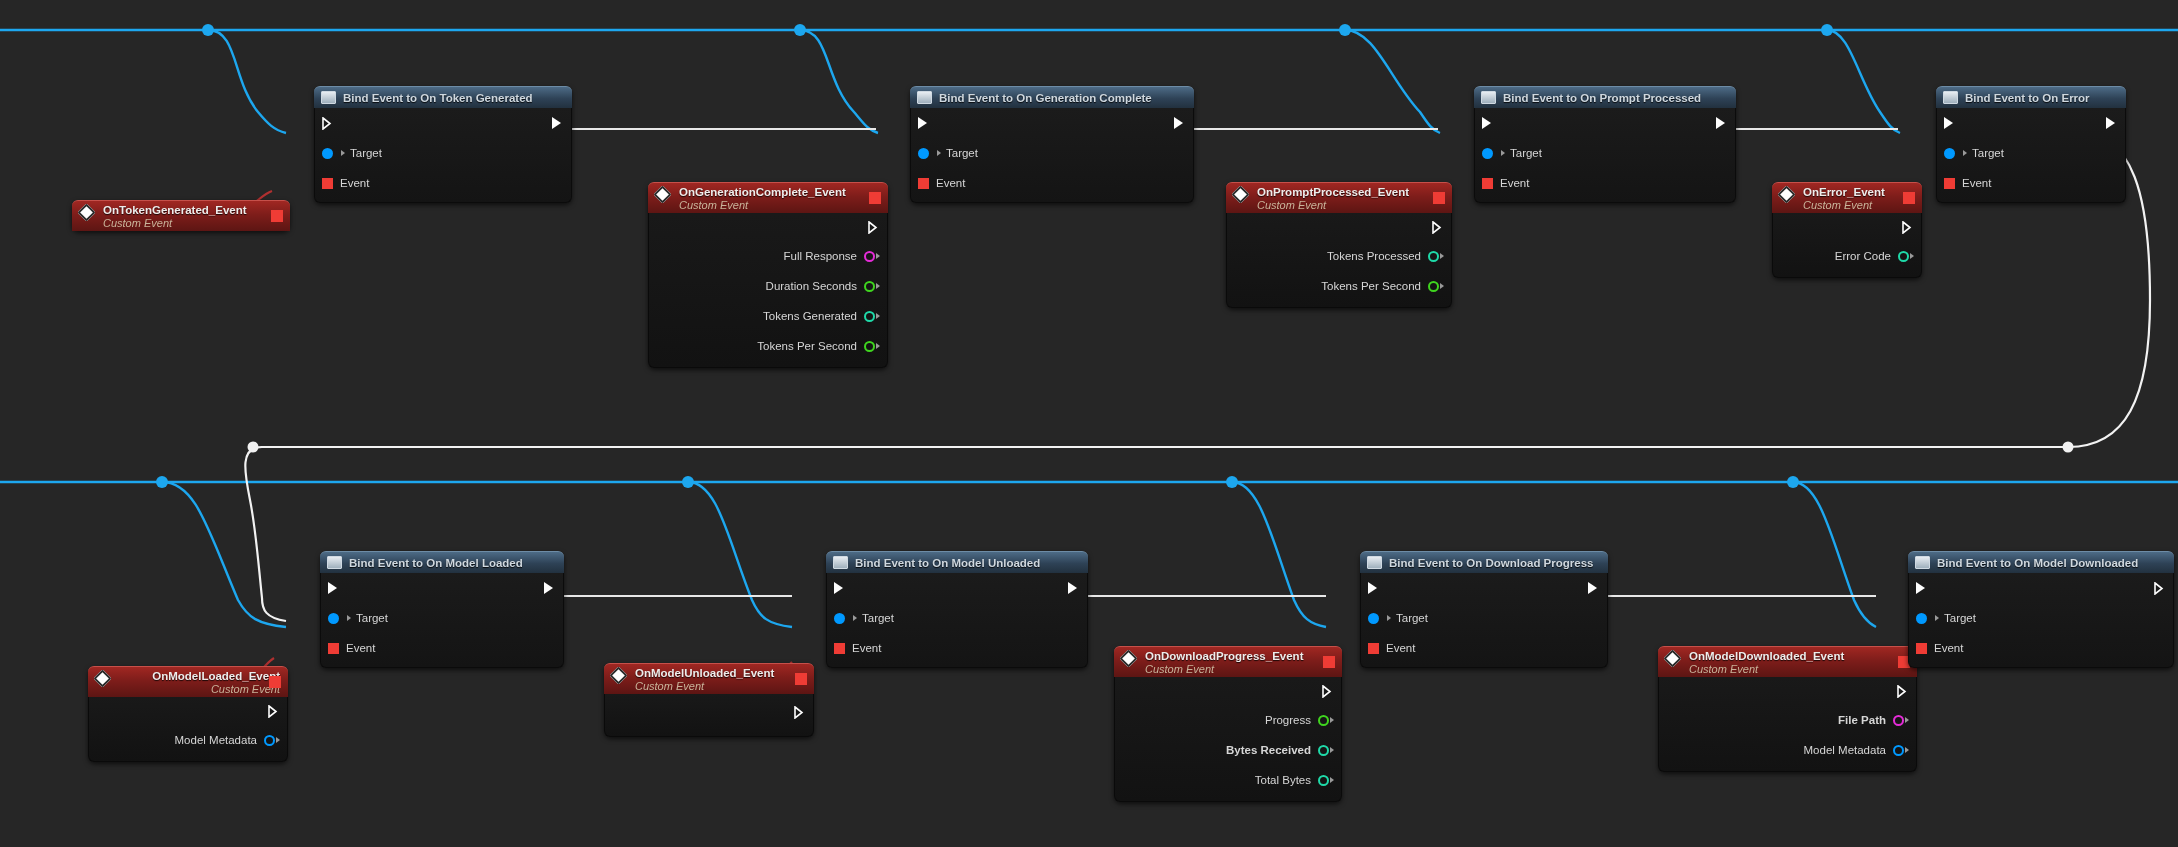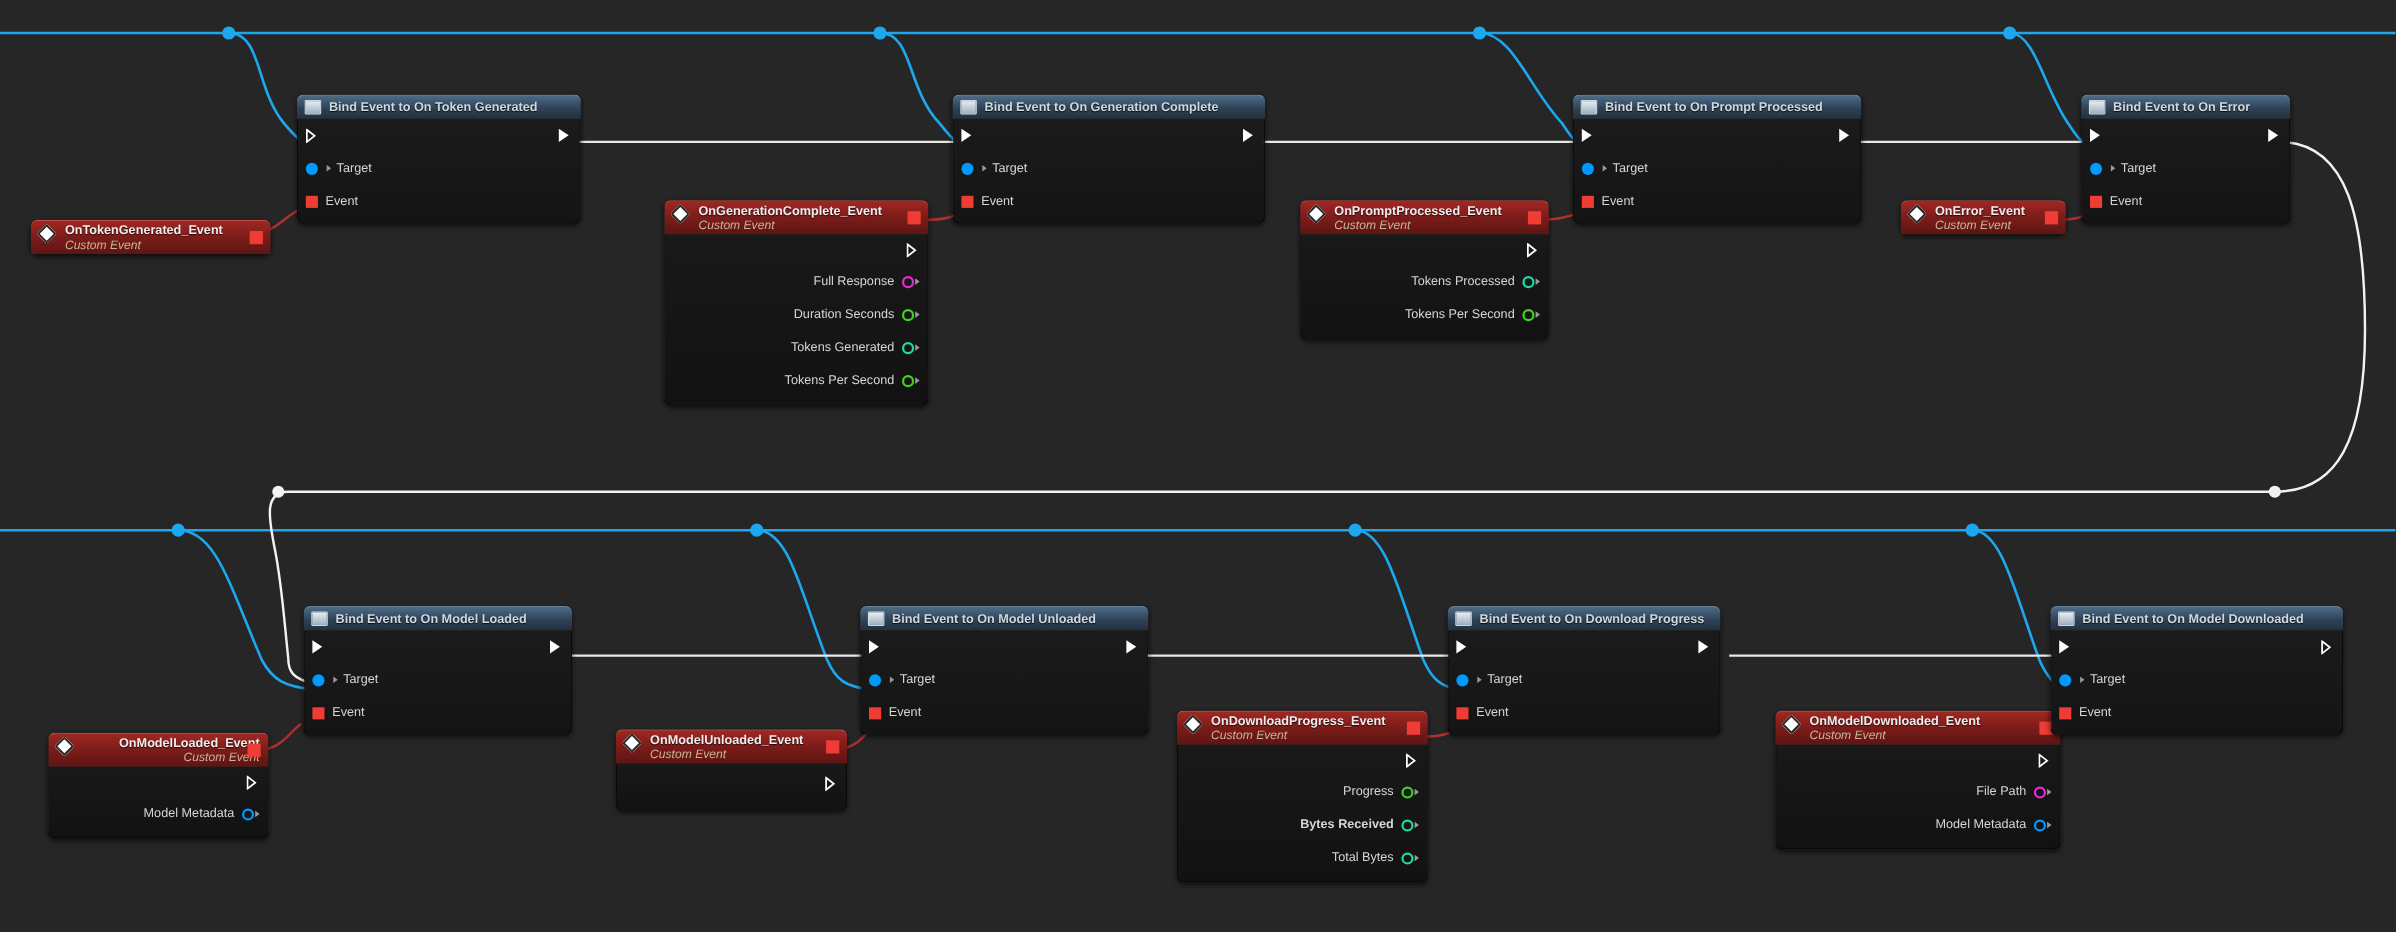--- a/index.html
+++ b/index.html
@@ -20,20 +20,21 @@
     width: 2178px; height: 847px;
     pointer-events: none;
   }
 
   
   .node {
     position: absolute;
     border-radius: 7px;
     box-shadow: 0 2px 5px rgba(0,0,0,.65);
     overflow: visible;
+    margin-left: 44px;
   }
 
   
   .bind .hdr {
     height: 22px;
     border-radius: 6px 6px 0 0;
     background: linear-gradient(180deg,#4d6b86 0%,#2e4256 55%,#22313f 100%);
     display: flex;
     align-items: center;
     padding: 0 7px;
@@ -400,20 +401,35 @@
     </div>
   </div>
 
   <div class="node event" style="left:1728px; top:182px; width:150px;">
     <div class="hdr">
       <span class="diamond"></span>
       <div class="ttl">OnError_Event</div>
       <div class="sub">Custom Event</div>
       <span class="evt-out-sq"></span>
     </div>
+    <div class="body">
+      <div class="row right" style="height:28px;">
+        <span class="exec hollow">
+          <svg width="12" height="13" viewBox="0 0 12 13">
+              <path d="M1 1 L8 6.5 L1 12 Z" fill="none" stroke="#fdfdfd" stroke-width="1.6"></path>
+            </svg>
+        </span>
+      </div>
+      <div class="row right" style="height:30px;">
+        <span class="lbl">Error Code</span>
+        <span class="pin hollowp gap-r" style="color:#1fd9a8;"></span>
+        <span class="pin-arrow"></span>
+      </div>
+      <div style="height:6px;"></div>
+    </div>
   </div>
 
   <div class="node bind" style="left:1892px; top:86px; width:190px;">
     <div class="hdr">
       <span class="fn-icon"></span>
       <span class="ttl">Bind Event to On Error</span>
     </div>
     <div class="body">
       <div class="row" style="height:30px;">
         <span class="exec"></span>
@@ -590,21 +606,21 @@
       <span class="evt-out-sq"></span>
     </div>
     <div class="body">
       <div class="row right" style="height:28px;">
         <span class="exec hollow">
           <svg width="12" height="13" viewBox="0 0 12 13">
               <path d="M1 1 L8 6.5 L1 12 Z" fill="none" stroke="#fdfdfd" stroke-width="1.6"></path>
             </svg>
         </span>
       </div>
-      <div class="row right" style="height:30px;">
+      <div class="row right" style="height:30px;font-weight:bold;">
         <span class="lbl">File Path</span>
         <span class="pin hollowp gap-r" style="color:#e52cd8;"></span>
         <span class="pin-arrow"></span>
       </div>
       <div class="row right" style="height:30px;">
         <span class="lbl">Model Metadata</span>
         <span class="pin hollowp gap-r" style="color:#0099ff;"></span>
         <span class="pin-arrow"></span>
       </div>
       <div style="height:6px;"></div>

